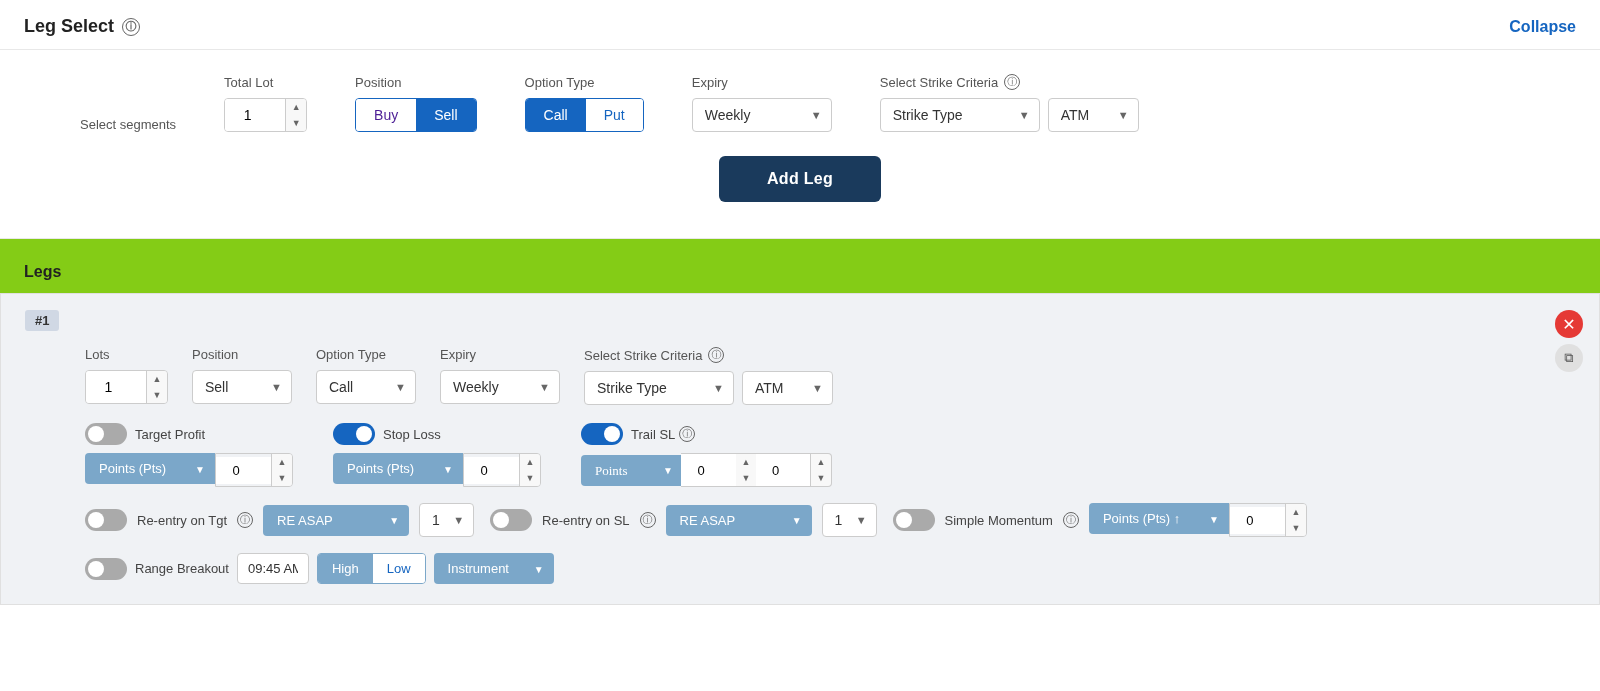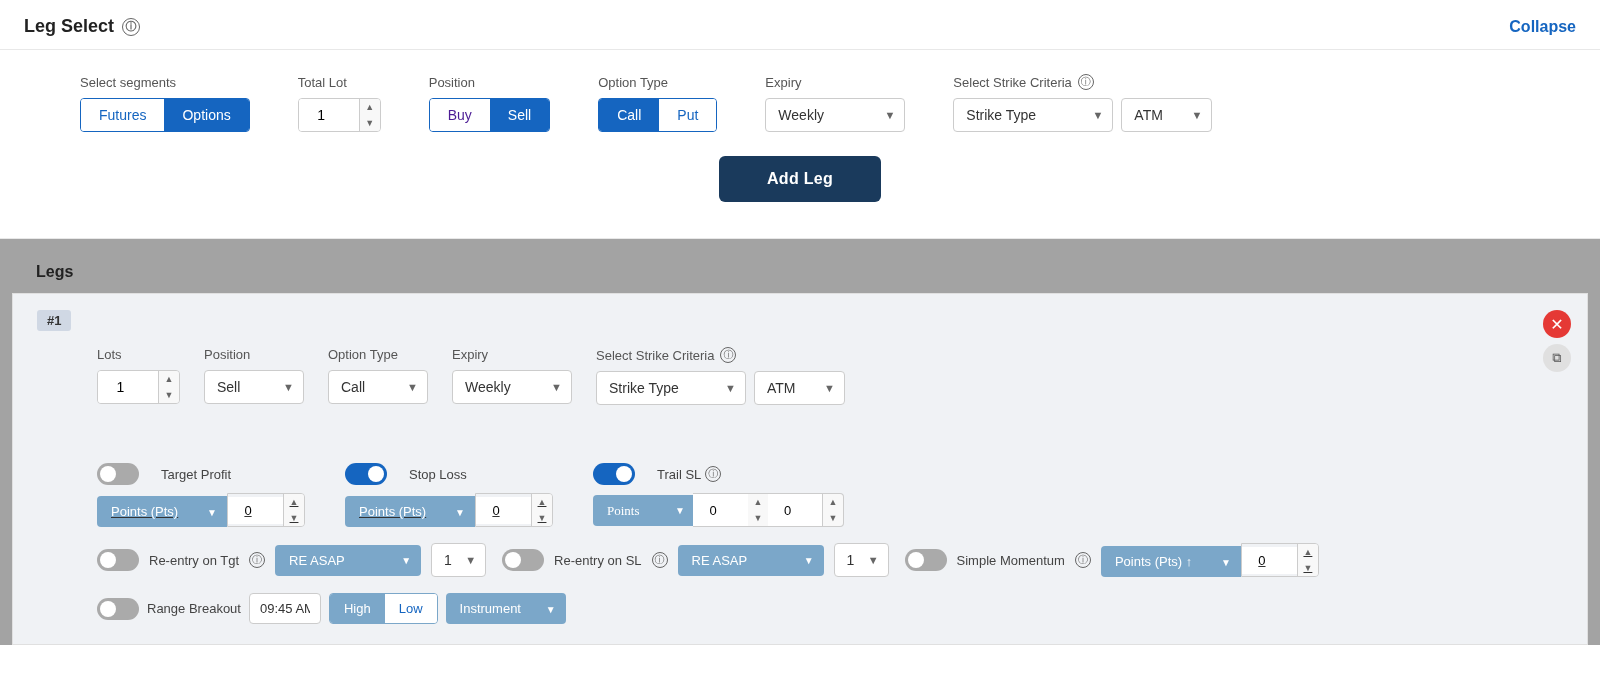--- a/index.html
+++ b/index.html
@@ -45,49 +45,49 @@
     .select-wrap select { appearance: none; border: 1.5px solid #ccc; border-radius: 4px; padding: 8px 32px 8px 12px; font-size: 14px; color: #333; background: #fff; cursor: pointer; outline: none; min-width: 120px; }
     .select-arrow { position: absolute; right: 10px; top: 50%; transform: translateY(-50%); pointer-events: none; font-size: 11px; color: #666; }
     .strike-label-row { display: flex; align-items: center; gap: 6px; }
     .strike-select-wrap { display: flex; gap: 8px; }
 
     
     .add-leg-section { display: flex; justify-content: center; padding: 24px 0 16px; }
     .add-leg-btn { background: #1a3a5c; color: #fff; border: none; border-radius: 6px; padding: 14px 48px; font-size: 16px; font-weight: 600; cursor: pointer; letter-spacing: 0.3px; }
 
     
-    .legs-section { background: #a3a3a3; padding: 16px 12px 0; }
+    .legs-section { background: #84cc16; padding: 16px 0 0; }
     .legs-title { font-size: 16px; font-weight: 600; padding: 8px 24px 12px; color: #222; }
 
     
     .leg-item { background: #f0f2f5; border: 1px solid #e0e0e0; margin: 0; padding: 16px 24px 20px; position: relative; }
     .leg-header { display: flex; align-items: center; gap: 8px; margin-bottom: 16px; }
     .leg-number { background: #d0d8e4; color: #333; padding: 3px 10px; border-radius: 3px; font-size: 13px; font-weight: 600; }
 
     
     .leg-controls { display: flex; align-items: flex-start; gap: 24px; flex-wrap: wrap; margin-bottom: 18px; padding-left: 60px; }
 
     
-    .toggle-wrap { display: flex; align-items: center; gap: 22px; margin-top: 40px; }
+    .toggle-wrap { display: flex; align-items: center; gap: 8px; }
     .toggle { position: relative; width: 42px; height: 22px; }
     .toggle input { opacity: 0; width: 0; height: 0; }
     .toggle-slider { position: absolute; top: 0; left: 0; right: 0; bottom: 0; background: #aaa; border-radius: 11px; cursor: pointer; transition: 0.2s; }
     .toggle-slider:before { content: ''; position: absolute; width: 16px; height: 16px; left: 3px; top: 3px; background: #fff; border-radius: 50%; transition: 0.2s; }
     .toggle input:checked + .toggle-slider { background: #1565c0; }
     .toggle input:checked + .toggle-slider:before { transform: translateX(20px); }
 
     
     .pts-select-wrap { position: relative; display: inline-flex; }
     .pts-select { appearance: none; background: #7ba7c9; color: #fff; border: none; border-radius: 4px 0 0 4px; padding: 8px 32px 8px 14px; font-size: 13px; font-weight: 500; cursor: pointer; outline: none; min-width: 130px; }
     .pts-arrow { position: absolute; right: 10px; top: 50%; transform: translateY(-50%); color: #fff; font-size: 10px; pointer-events: none; }
 
     .pts-input-wrap { display: flex; align-items: center; border: 1.5px solid #ccc; border-radius: 0 4px 4px 0; overflow: hidden; }
     .pts-input { border: none; outline: none; padding: 6px 8px; width: 55px; font-size: 13px; text-align: center; }
 
-    .pts-group { display: flex; align-items: flex-end; text-decoration: underline; }
+    .pts-group { display: flex; align-items: flex-start; }
 
     
     .trail-group { display: flex; align-items: center; gap: 0; }
     .trail-pts-select-wrap { position: relative; }
     .trail-pts-select { appearance: none; background: #7ba7c9; color: #fff; border: none; border-radius: 4px 0 0 4px; padding: 8px 28px 8px 14px; font-size: 13px; font-weight: 500; cursor: pointer; outline: none; min-width: 100px; font-family: Liberation Serif, serif; }
     .trail-pts-arrow { position: absolute; right: 8px; top: 50%; transform: translateY(-50%); color: #fff; font-size: 10px; pointer-events: none; }
     .trail-input-box { border: 1.5px solid #ccc; padding: 6px 8px; width: 55px; font-size: 13px; text-align: center; outline: none; border-left: none; border-right: none; }
     .trail-input-box2 { border: 1.5px solid #ccc; border-radius: 0 4px 4px 0; padding: 6px 8px; width: 55px; font-size: 13px; text-align: center; outline: none; }
 
     
@@ -137,24 +137,20 @@
       <span class="info-icon">ⓘ</span>
     </div>
     <button class="collapse-btn">Collapse</button>
   </div>
 
   <div class="builder-section">
     <div class="builder-row">
 
       <div class="field-group">
         <span class="field-label">Select segments</span>
-        <div class="segment-toggle">
-          <button class="seg-btn">Futures</button>
-          <button class="seg-btn active">Options</button>
-        </div>
       </div>
 
       <div class="field-group">
         <span class="field-label">Total Lot</span>
         <div class="number-input-wrap">
           <input class="number-input" type="number" value="1" style="">
           <div class="spinner">
             <button class="spin-btn">▲</button>
             <button class="spin-btn">▼</button>
           </div>

